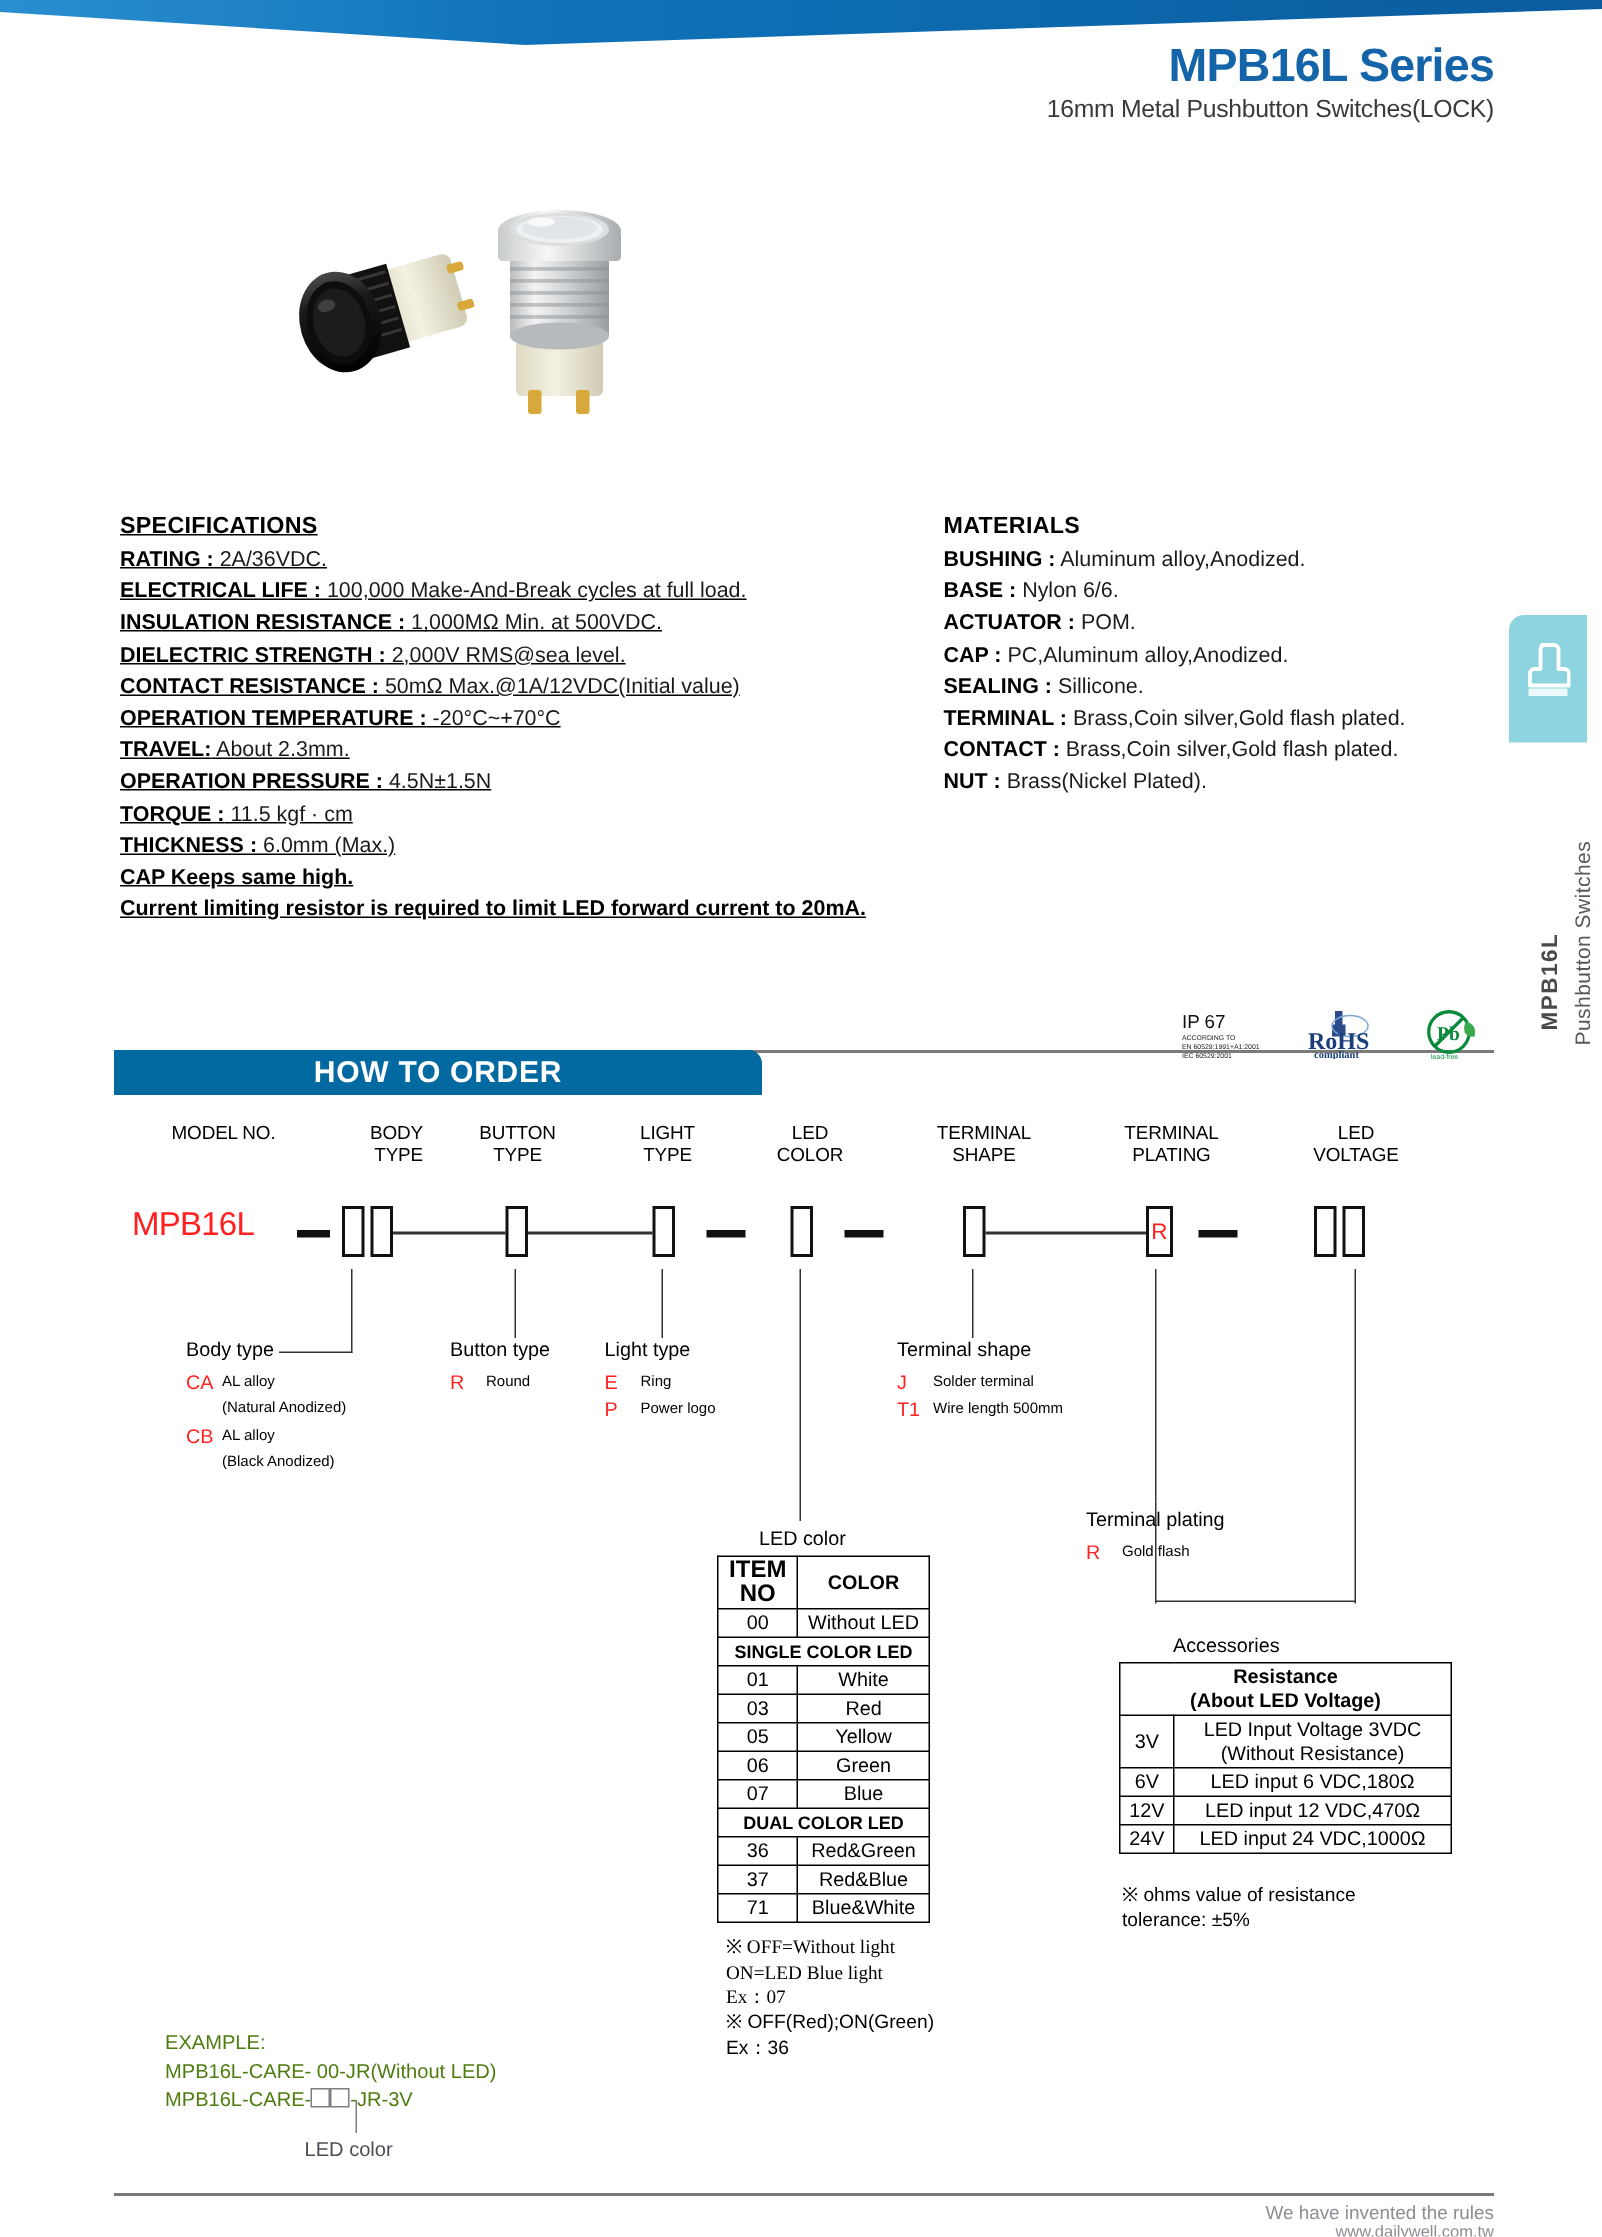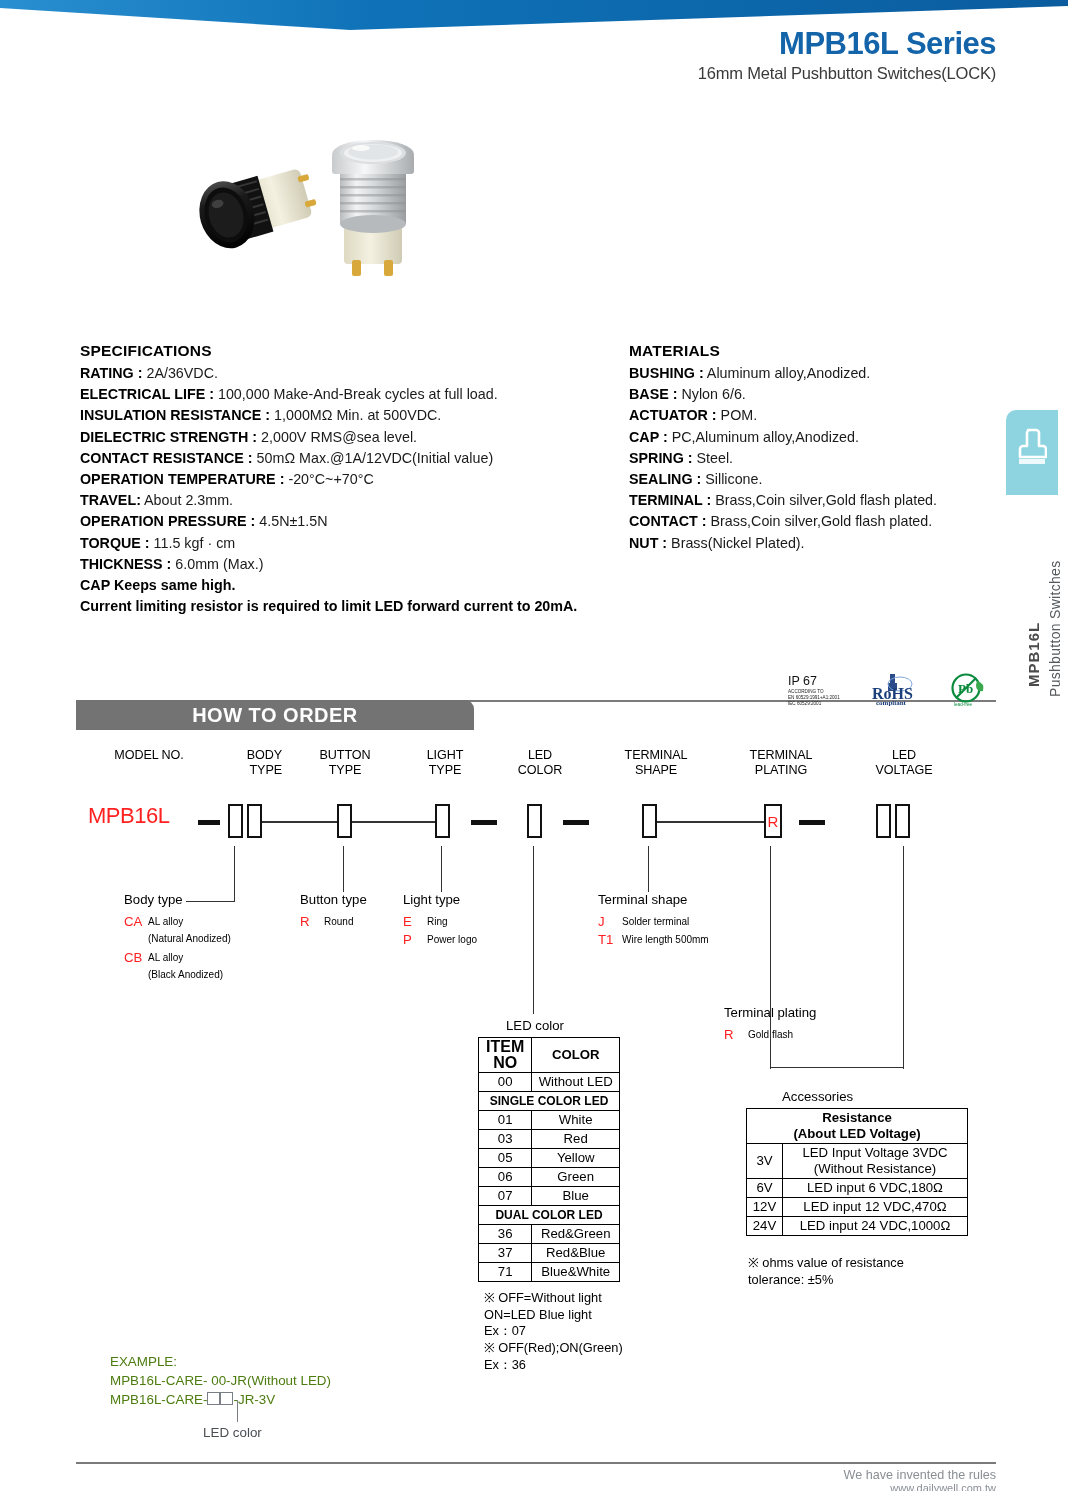--- a/index.html
+++ b/index.html
@@ -23,21 +23,21 @@
   }
   .series-sub {
     font-size:16.5px; color:#3a3a3a; margin-top:3px; letter-spacing:-0.2px;
   }
 
   
   .product-photo { position:absolute; left:176px; top:122px; width:280px; height:185px; }
   .product-photo svg { display:block; }
 
   
-  .spec-col { position:absolute; left:80px; top:342px; width:560px; }
+  .spec-col { position:absolute; left:80px; top:342px; width:560px;text-decoration:underline; }
   .mat-col  { position:absolute; left:629px; top:342px; width:370px; }
   .sec-head { font-size:15.5px; font-weight:bold; letter-spacing:0.2px; margin-bottom:3px; }
   .spec-line { font-size:14.3px; line-height:21.2px; white-space:nowrap; }
   .spec-line b { font-weight:bold; }
   .spec-line span.v { font-weight:normal; color:#1a1a1a; }
   .spec-wrap { font-size:14.3px; line-height:21.2px; font-weight:bold; white-space:normal; }
 
   
   .side-tab { position:absolute; left:1006px; top:410px; width:52px; height:290px; }
   .side-tab-top {
@@ -51,22 +51,22 @@
   .vtext {
     position:absolute; transform:rotate(-90deg); transform-origin:left top;
     white-space:nowrap;
   }
   .vtext.bold { font-weight:bold; font-size:15px; color:#4a4a4a; letter-spacing:1px; }
   .vtext.norm { font-size:14px; color:#55595c; letter-spacing:0.3px; }
 
   
   .hdr-rule { position:absolute; left:76px; top:700px; width:920px; height:2px; background:#7a7a7a; }
   .hto-tab {
-    position:absolute; left:76px; top:700px; width:398px; height:30px;
-    background:#737373; border-radius:0 9px 0 0;
+    position:absolute; left:76px; top:700px; width:432px; height:30px;
+    background:#0369a1; border-radius:0 9px 0 0;
     display:flex; align-items:center; justify-content:center;
   }
   .hto-tab span { color:#fff; font-size:20px; font-weight:bold; letter-spacing:0.5px; }
 
   .certs { position:absolute; left:788px; top:672px; width:208px; height:34px; }
 
   
   .order-area { position:absolute; left:76px; top:742px; width:920px; height:130px; }
   .col-label {
     position:absolute; text-align:center; font-size:12.6px; line-height:14.5px;
@@ -226,21 +226,20 @@
   <div class="spec-wrap">Current limiting resistor is required to limit LED forward current to 20mA.</div>
 </div>
 
 <div class="mat-col">
   <div class="sec-head">MATERIALS</div>
   <div id="mat-list">
       <div class="spec-line"><b>BUSHING :</b><span class="v"> Aluminum alloy,Anodized.</span></div>
       <div class="spec-line"><b>BASE :</b><span class="v"> Nylon 6/6.</span></div>
       <div class="spec-line"><b>ACTUATOR :</b><span class="v"> POM.</span></div>
       <div class="spec-line"><b>CAP :</b><span class="v"> PC,Aluminum alloy,Anodized.</span></div>
-      <div class="spec-line"><b>SPRING :</b><span class="v"> Steel.</span></div>
       <div class="spec-line"><b>SEALING :</b><span class="v"> Sillicone.</span></div>
       <div class="spec-line"><b>TERMINAL :</b><span class="v"> Brass,Coin silver,Gold flash plated.</span></div>
       <div class="spec-line"><b>CONTACT :</b><span class="v"> Brass,Coin silver,Gold flash plated.</span></div>
       <div class="spec-line"><b>NUT :</b><span class="v"> Brass(Nickel Plated).</span></div>
     </div>
 </div>
 
 <div class="side-tab">
   <div class="side-tab-top">
     <span class="side-tab-icon">
@@ -477,21 +476,21 @@
         <td>37</td>
         <td>Red&amp;Blue</td>
       </tr>
       <tr>
         <td>71</td>
         <td>Blue&amp;White</td>
       </tr>
     </tbody>
 </table>
 
-<div class="note" style="left:484px; top:1290px; width:190px;">※ OFF=Without light
+<div class="note" style="left:484px; top:1290px; width:190px;font-family:Liberation Serif, serif;">※ OFF=Without light
     ON=LED Blue light
     Ex：07</div>
 <div class="note" style="left:484px; top:1340px; width:190px;">※ OFF(Red);ON(Green)
     Ex：36</div>
 
 <div class="tbl-cap" style="left:782px; top:1089px;">Accessories</div>
 <table class="grid" style="left:746px; top:1108px; width:222px;">
   <thead>
     <tr>
       <th colspan="2" style="white-space:pre-line; font-weight:bold;">Resistance

